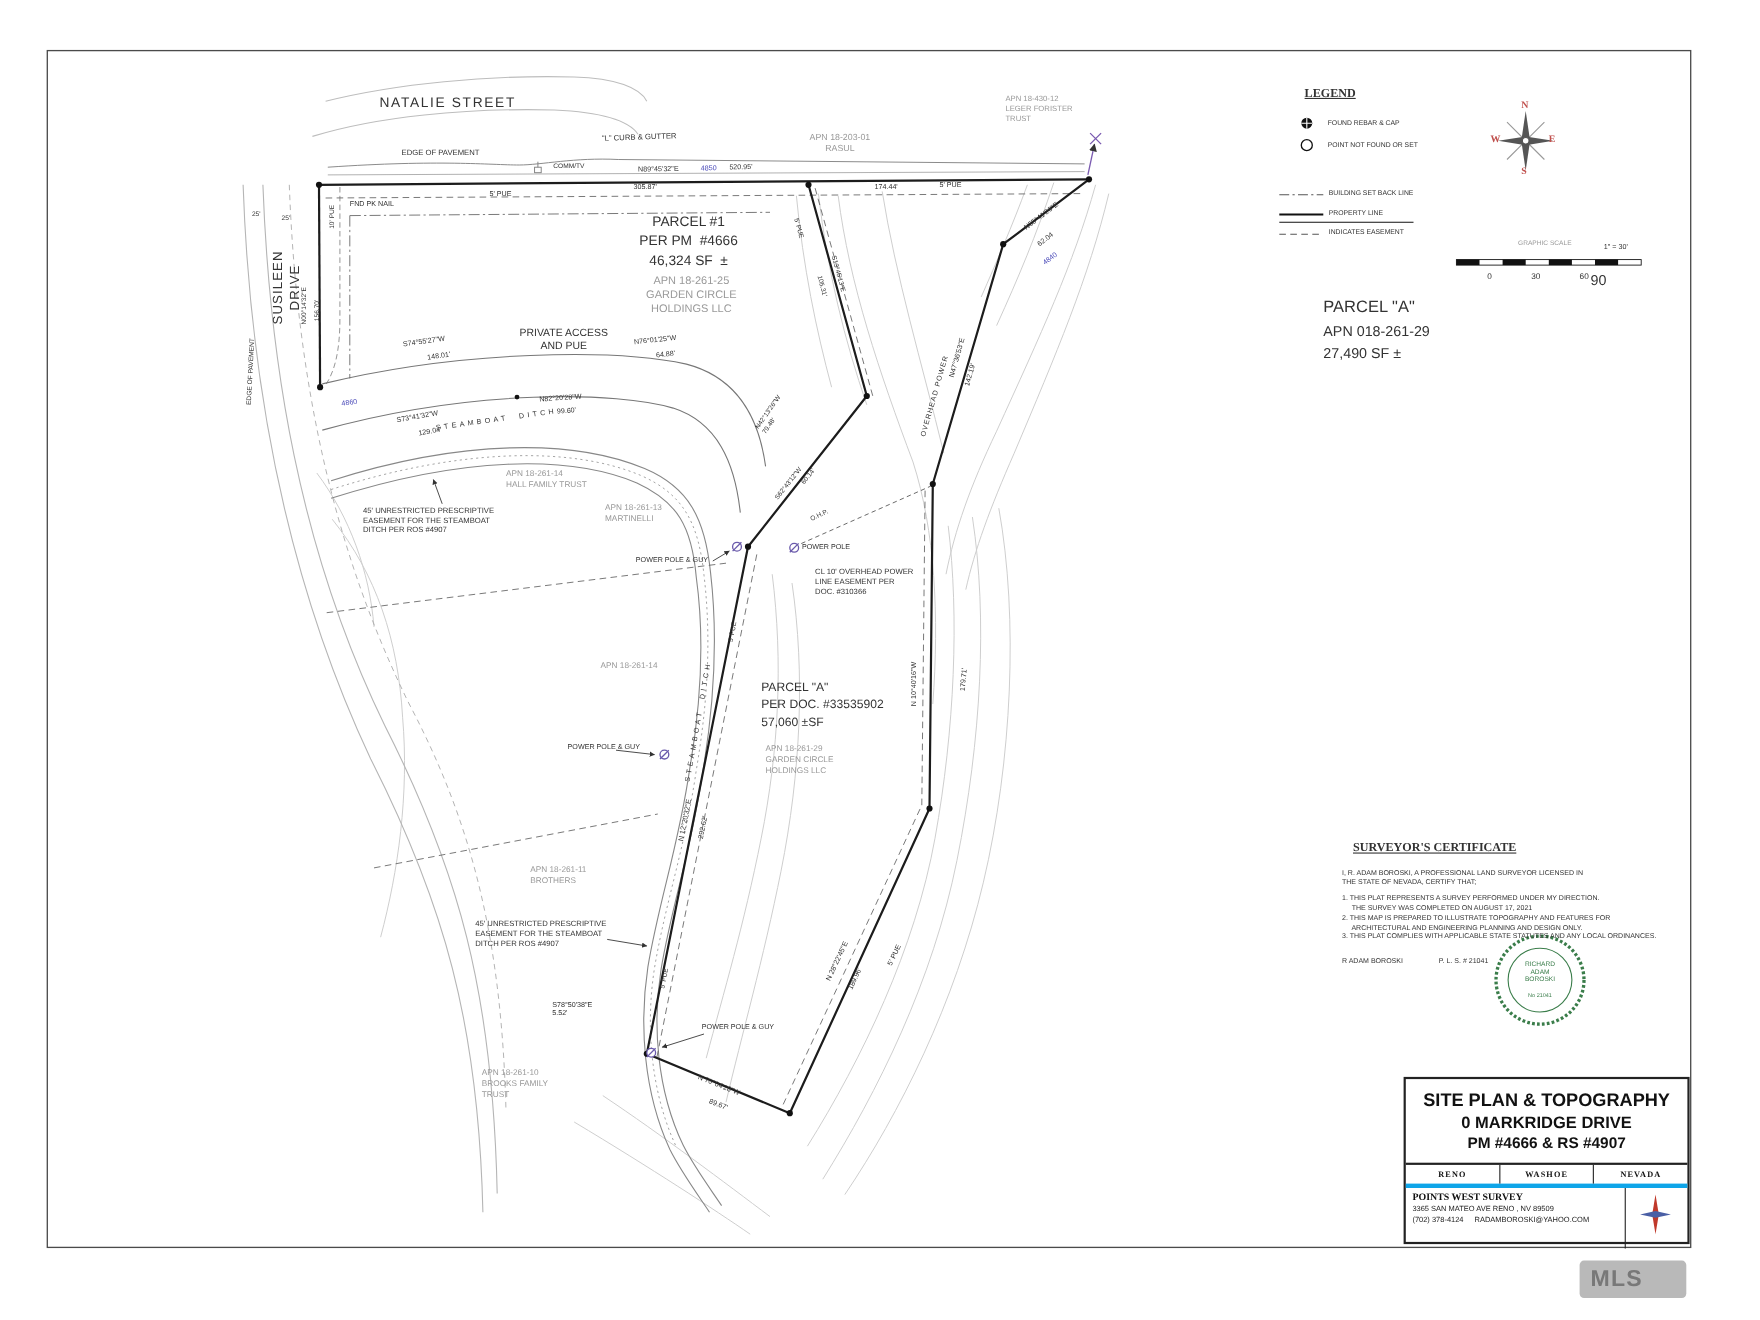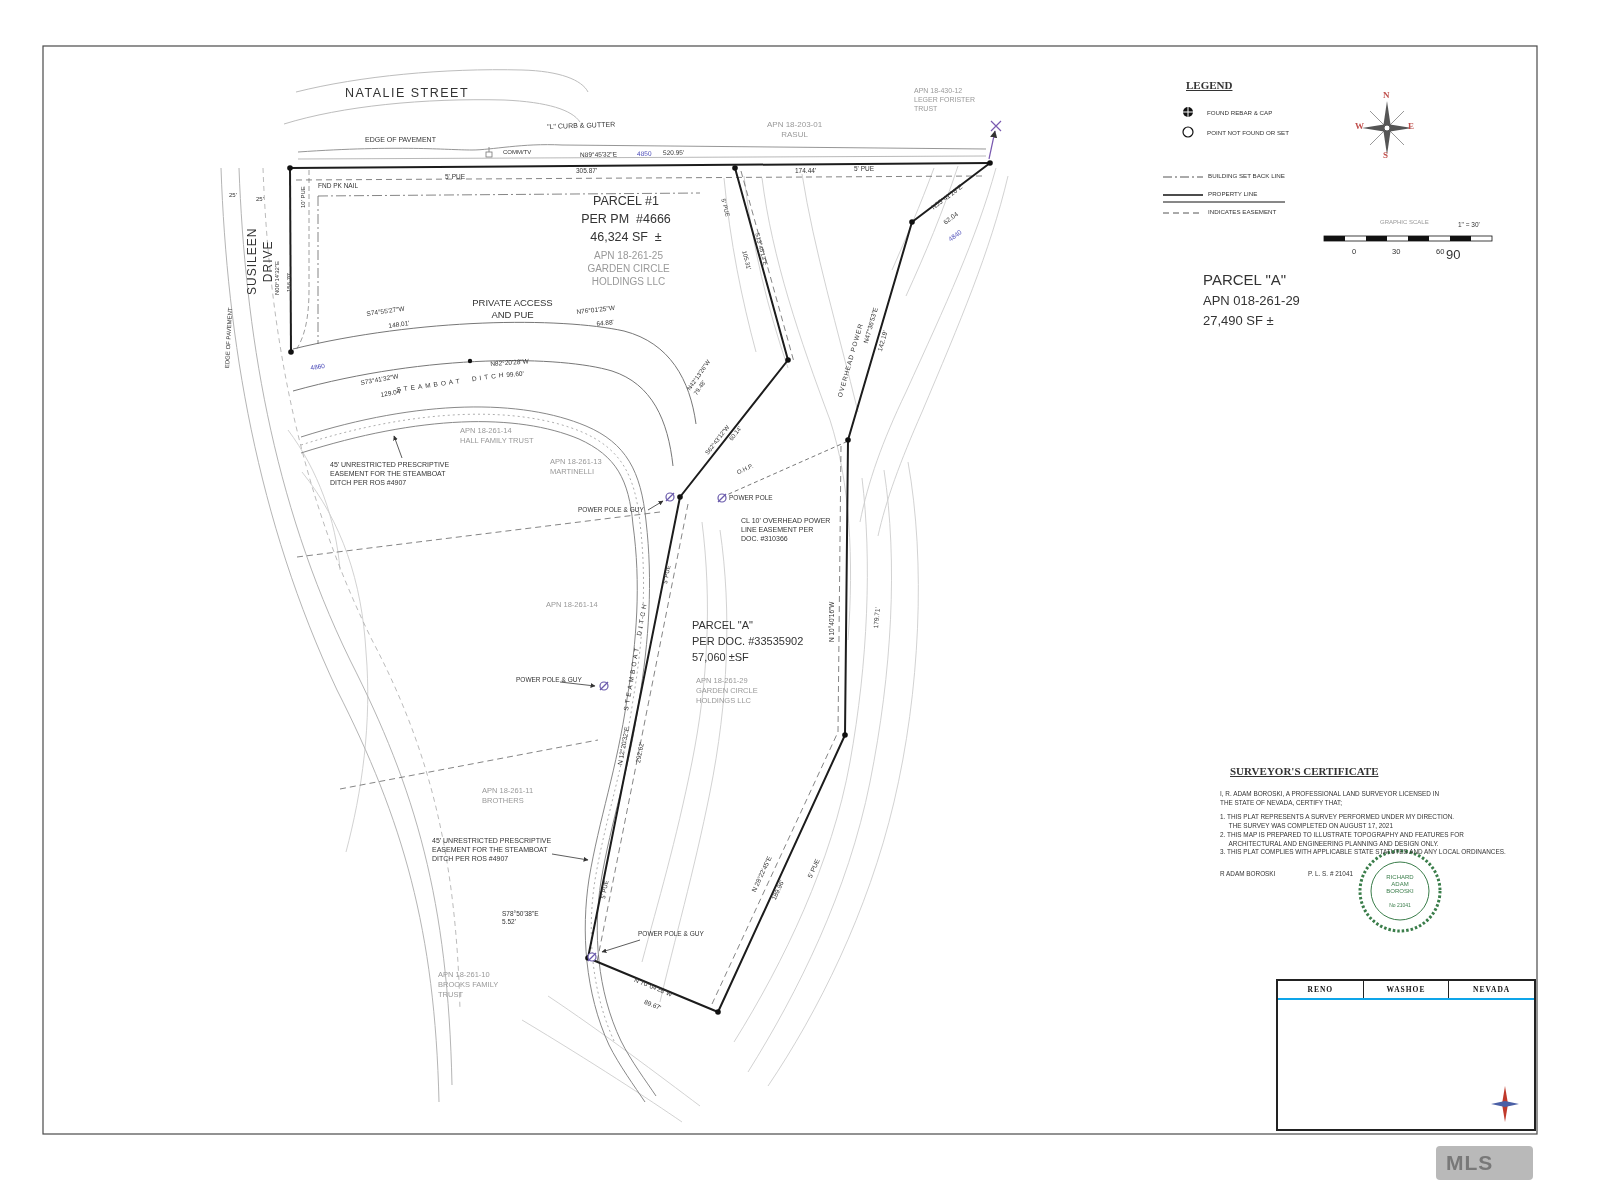--- a/index.html
+++ b/index.html
@@ -15,21 +15,21 @@
   .serif{font-family:"Liberation Serif",serif;}
   .b{font-weight:bold;}
   .u{text-decoration:underline;}
   .titleblock{position:absolute;left:1276px;top:979px;width:260px;height:152px;border:2px solid #222;
               box-sizing:border-box;}
   .tb-main{height:76px;border-bottom:2px solid #222;display:flex;flex-direction:column;
            justify-content:center;text-align:center;gap:2px;}
   .tb-t1{font-weight:bold;font-size:16.5px;color:#111;}
   .tb-t2{font-weight:bold;font-size:15px;color:#111;}
   .tb-t3{font-weight:bold;font-size:14px;color:#111;}
-  .tb-region{height:17px;border-bottom:2px solid #0ea5e9;display:flex;justify-content:center;}
+  .tb-region{height:17px;border-bottom:4px solid #0ea5e9;display:flex;justify-content:center;}
   .tb-region>div{flex:1;border-right:1.5px solid #222;font-family:"Liberation Serif",serif;
                  font-weight:bold;font-size:7.5px;letter-spacing:1px;display:flex;align-items:center;
                  justify-content:center;color:#111;}
   .tb-region>div:last-child{border-right:none;}
   .tb-bottom{display:flex;height:55px;}
   .tb-firm{flex:1;padding:3px 0 0 6px;}
   .tb-firm-name{font-family:"Liberation Serif",serif;font-weight:bold;font-size:9px;color:#111;}
   .tb-addr{font-size:6.8px;margin-top:3px;color:#222;}
   .tb-contact{font-size:6.8px;margin-top:3px;color:#222;display:flex;gap:10px;}
   .tb-compass-cell{width:56px;border-left:1.5px solid #222;}
@@ -202,21 +202,21 @@
 <div class="lb" style="left:547px;top:122px;font-size:7px;transform:rotate(-2deg)">"L" CURB &amp; GUTTER</div>
 <div class="lb" style="left:503px;top:149px;font-size:6px">COMM/TV</div>
 <div class="lb" style="left:580px;top:151px;font-size:6.5px;transform:rotate(-1deg)">N89°45'32"E</div>
 <div class="lb blue" style="left:637px;top:150px;font-size:6.5px;transform:rotate(-1deg)">4850</div>
 <div class="lb" style="left:663px;top:149px;font-size:6.5px;transform:rotate(-1deg)">520.95'</div>
 <div class="lb" style="left:576px;top:167px;font-size:6.5px">305.87'</div>
 <div class="lb" style="left:445px;top:173px;font-size:6.5px">5' PUE</div>
 <div class="lb" style="left:318px;top:182px;font-size:6.5px">FND PK NAIL</div>
 <div class="lb" style="left:795px;top:167px;font-size:6.5px">174.44'</div>
 <div class="lb" style="left:854px;top:165px;font-size:6.5px">5' PUE</div>
-<div class="lb gray c" style="left:767px;top:120px;font-size:8px">APN 18-203-01
+<div class="lb gray c" style="left:736px;top:120px;font-size:8px">APN 18-203-01
 RASUL</div>
 <div class="lb gray" style="left:914px;top:86px;font-size:7px">APN 18-430-12
 LEGER FORISTER
 TRUST</div>
 <div class="lb" style="left:930px;top:205px;font-size:6.5px;transform:rotate(-37deg)">N55°41'26"E</div>
 <div class="lb" style="left:942px;top:220px;font-size:6.5px;transform:rotate(-37deg)">62.04</div>
 <div class="lb blue" style="left:947px;top:237px;font-size:6.5px;transform:rotate(-37deg)">4840</div>
 <div class="lb c" style="left:556px;top:192px;width:140px;font-size:12.5px;line-height:1.45">PARCEL #1
 PER PM  #4666
 46,324 SF  ±</div>
@@ -328,24 +328,40 @@
      ARCHITECTURAL AND ENGINEERING PLANNING AND DESIGN ONLY.</div>
 <div class="lb" style="left:1220px;top:848px;font-size:6.4px">3. THIS PLAT COMPLIES WITH APPLICABLE STATE STATUTES AND ANY LOCAL ORDINANCES.</div>
 <div class="lb" style="left:1220px;top:870px;font-size:6.4px">R ADAM BOROSKI</div>
 <div class="lb" style="left:1308px;top:870px;font-size:6.4px">P. L. S. # 21041</div>
 <div class="lb green c" style="left:1372px;top:874px;width:56px;font-size:6px;line-height:1.2">RICHARD
 ADAM
 BOROSKI</div>
 <div class="lb green c" style="left:1380px;top:902px;width:40px;font-size:5px">No 21041</div>
 
 <div class="titleblock">
+  <div class="tb-main">
+    <div class="tb-t1">SITE PLAN &amp; TOPOGRAPHY</div>
+    <div class="tb-t2">0 MARKRIDGE DRIVE</div>
+    <div class="tb-t3">PM #4666  &amp; RS #4907</div>
+  </div>
   <div class="tb-region">
     <div>RENO</div>
     <div>WASHOE</div>
     <div>NEVADA</div>
   </div>
+  <div class="tb-bottom">
+    <div class="tb-firm">
+      <div class="tb-firm-name">POINTS WEST SURVEY</div>
+      <div class="tb-addr">3365 SAN MATEO AVE RENO , NV 89509</div>
+      <div class="tb-contact">
+        <span>(702)  378-4124</span>
+        <span>RADAMBOROSKI@YAHOO.COM</span>
+      </div>
+    </div>
+    <div class="tb-compass-cell"></div>
+  </div>
 </div>
 
 <div class="watermark">
   <span>MLS</span>
 </div>
 
 </div>
 
 </body></html>

